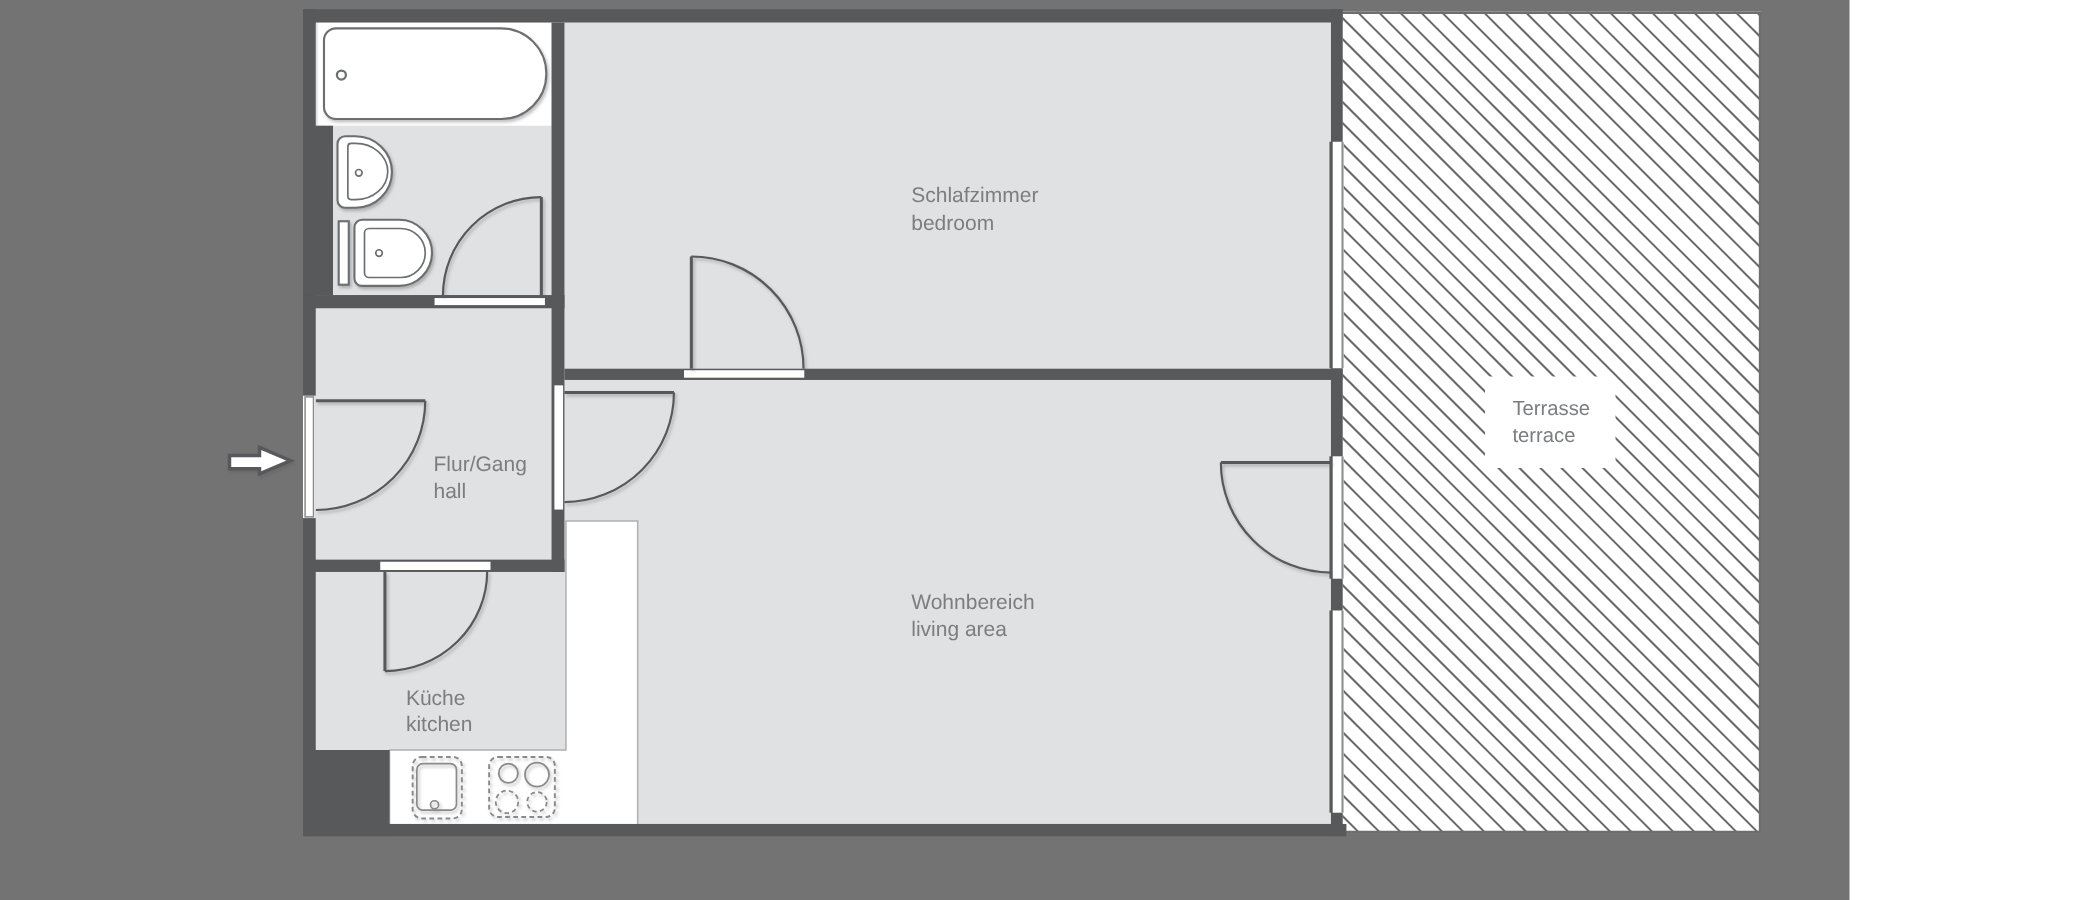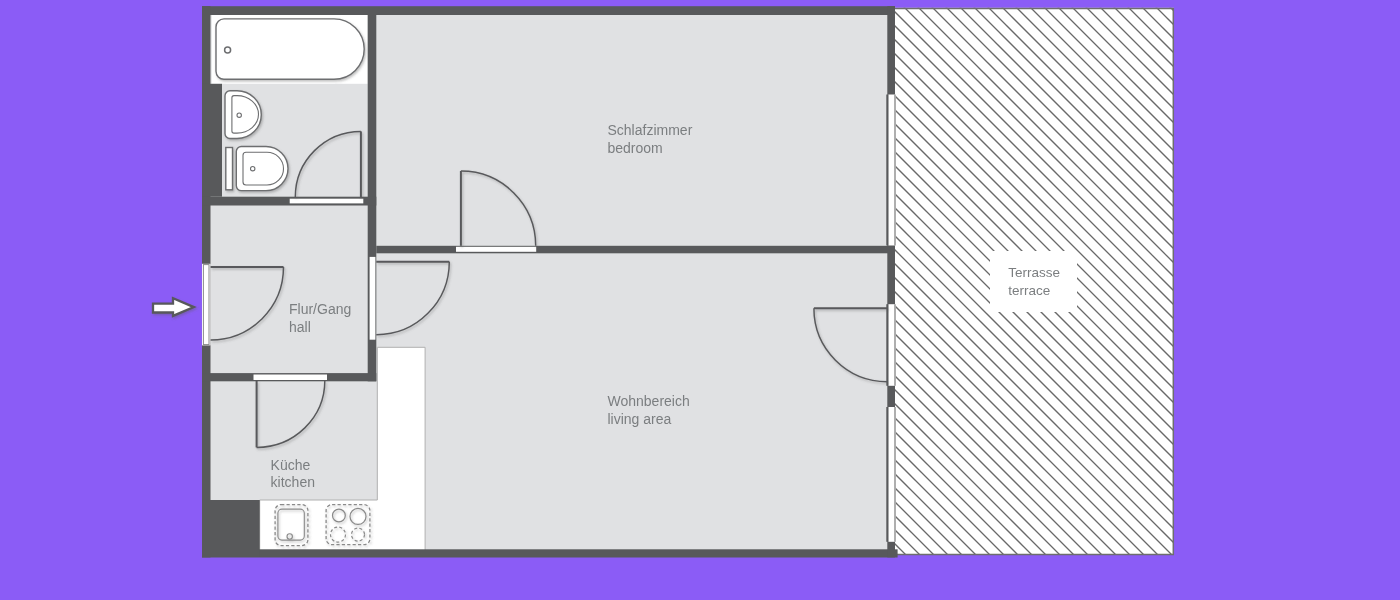--- a/index.html
+++ b/index.html
@@ -1,16 +1,16 @@
 <!DOCTYPE html>
 <html><head>
 <meta charset="utf-8">
 <style>
   html,body{margin:0;padding:0;background:#ffffff;}
-  .wrap{position:relative;width:1400px;height:600px;background:#8b5cf6;overflow:hidden;}
+  .wrap{position:relative;width:1233px;height:600px;background:#737373;overflow:hidden;}
   svg{display:block;}
   text{font-family:"Liberation Sans", sans-serif;fill:#7b7e80;}
 </style>
 </head>
 <body>
 <div class="wrap">
 <svg width="1400" height="600" viewBox="0 0 1400 600">
 <defs>
 <clipPath id="terr">
           <rect x="895" y="7.8" width="279" height="547.2"></rect>

